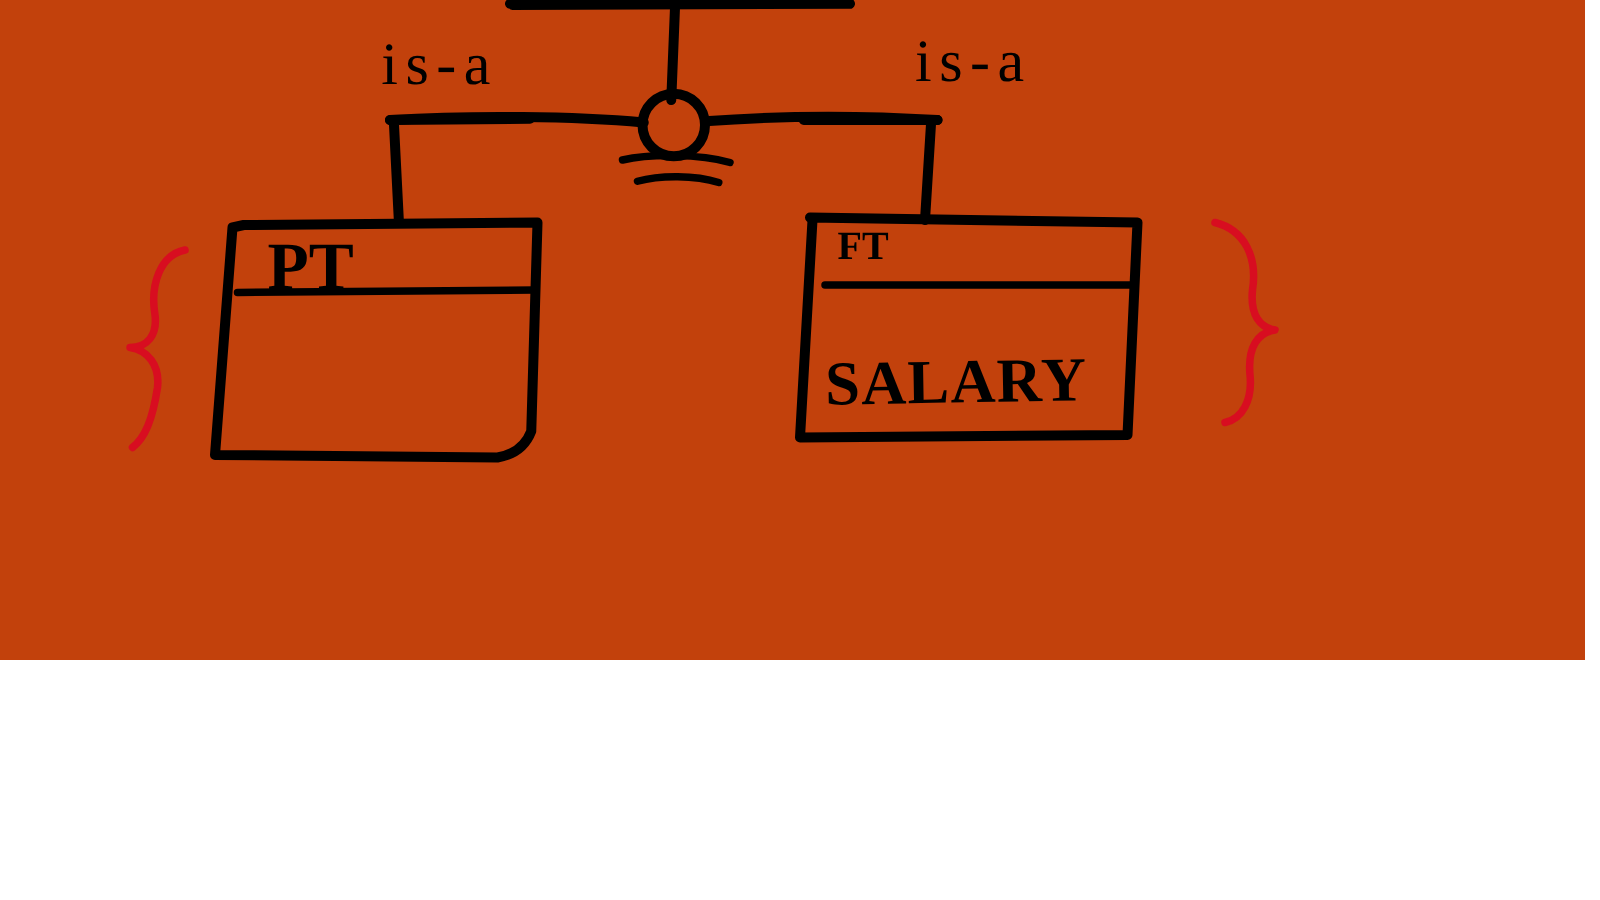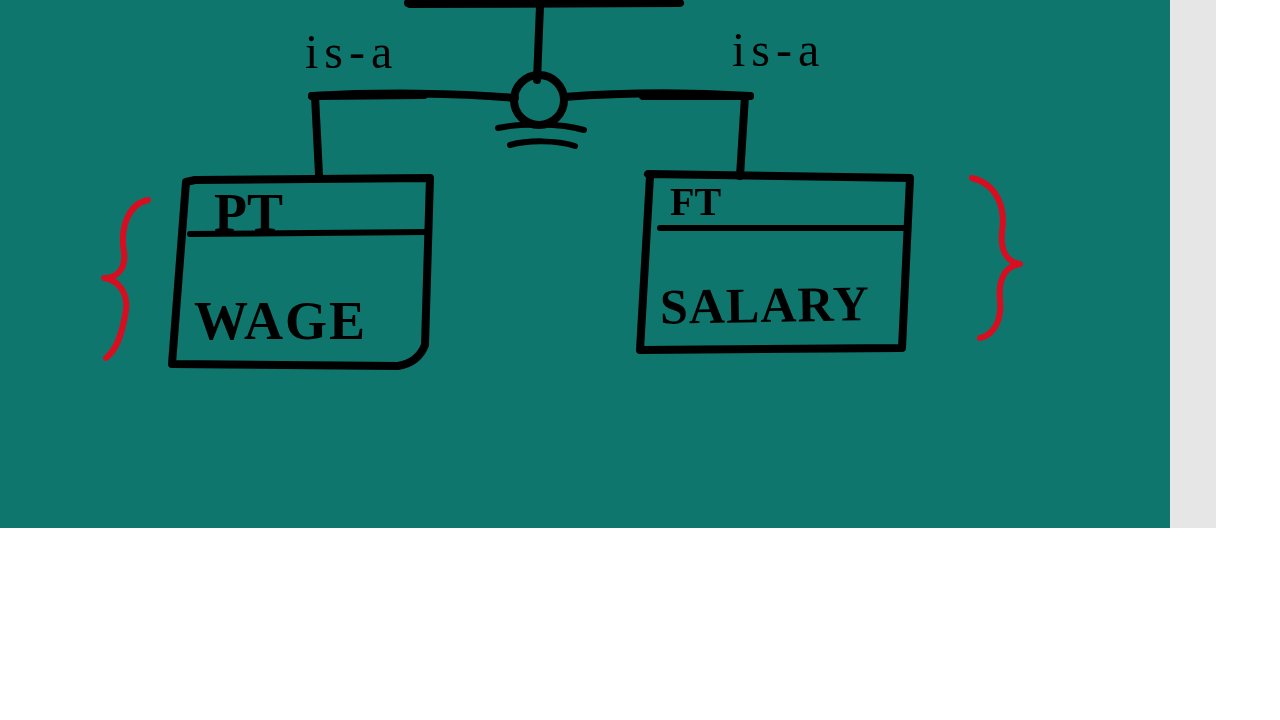--- a/index.html
+++ b/index.html
@@ -8,23 +8,23 @@
     width: 1280px;
     height: 720px;
     background: #ffffff;
     font-family: "Comic Sans MS", "Segoe Script", cursive;
     overflow: hidden;
   }
   .canvas {
     position: absolute;
     left: 0;
     top: 0;
-    width: 1170px;
+    width: 1268px;
     height: 528px;
-    background: #0f766e;
+    background: #c2410c;
   }
   .sidebar {
     position: absolute;
     left: 1170px;
     top: 0;
     width: 46px;
     height: 528px;
     background: #e6e6e6;
   }
   svg { display: block; }
@@ -97,19 +97,18 @@
              C1002 320 994 335 980 338"></path>
 
   </svg>
 
   <div class="hw" style="left:305px; top:24px; font-size:48px; letter-spacing:6px;">is-a</div>
 
   <div class="hw" style="left:732px; top:22px; font-size:48px; letter-spacing:6px;">is-a</div>
 
   <div class="hw" style="left:214px; top:182px; font-size:54px; font-weight:bold;">PT</div>
 
-  <div class="hw" style="left:194px; top:290px; font-size:54px; font-weight:bold; letter-spacing:2px;">WAGE</div>
 
-  <div class="hw" style="left:670px; top:178px; font-size:40px; font-weight:bold;">FT</div>
+  <div class="hw" style="left:670px; top:178px; font-size:32px; font-weight:bold;">FT</div>
 
   <div class="hw" style="left:660px; top:276px; font-size:50px; font-weight:bold; letter-spacing:1px; transform:rotate(-1deg);">SALARY</div>
 
 </div>
 
 </body></html>

